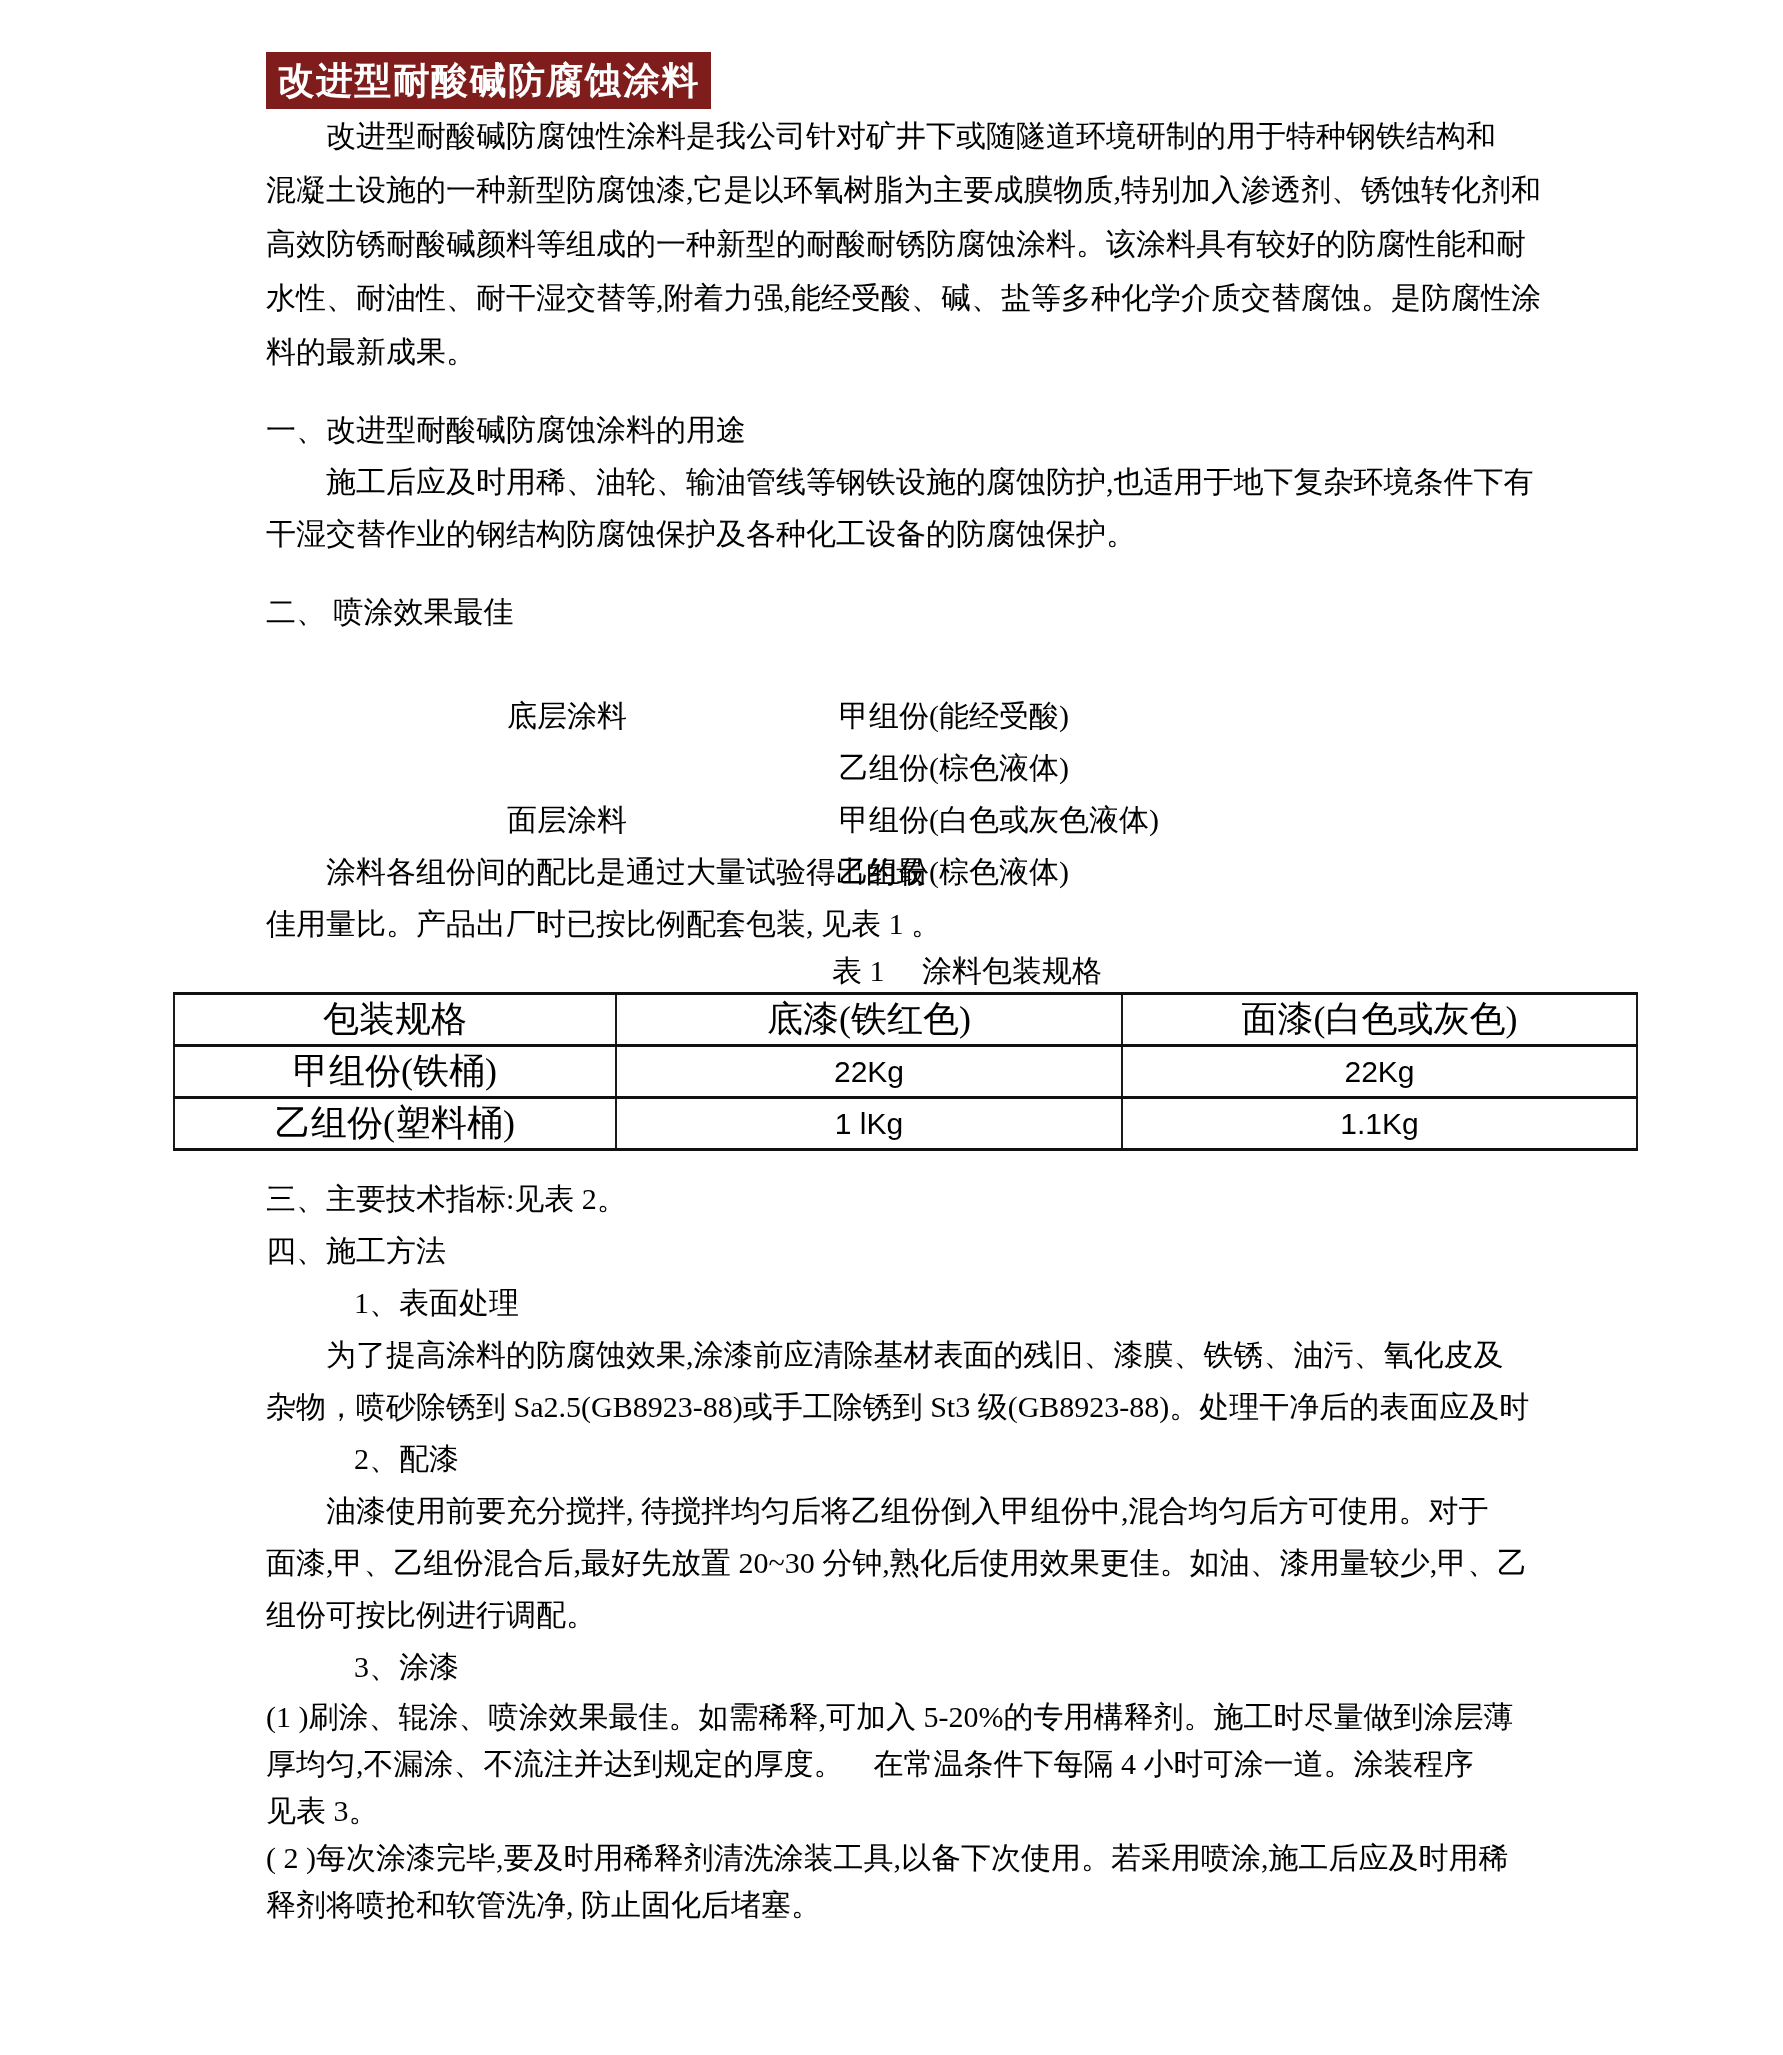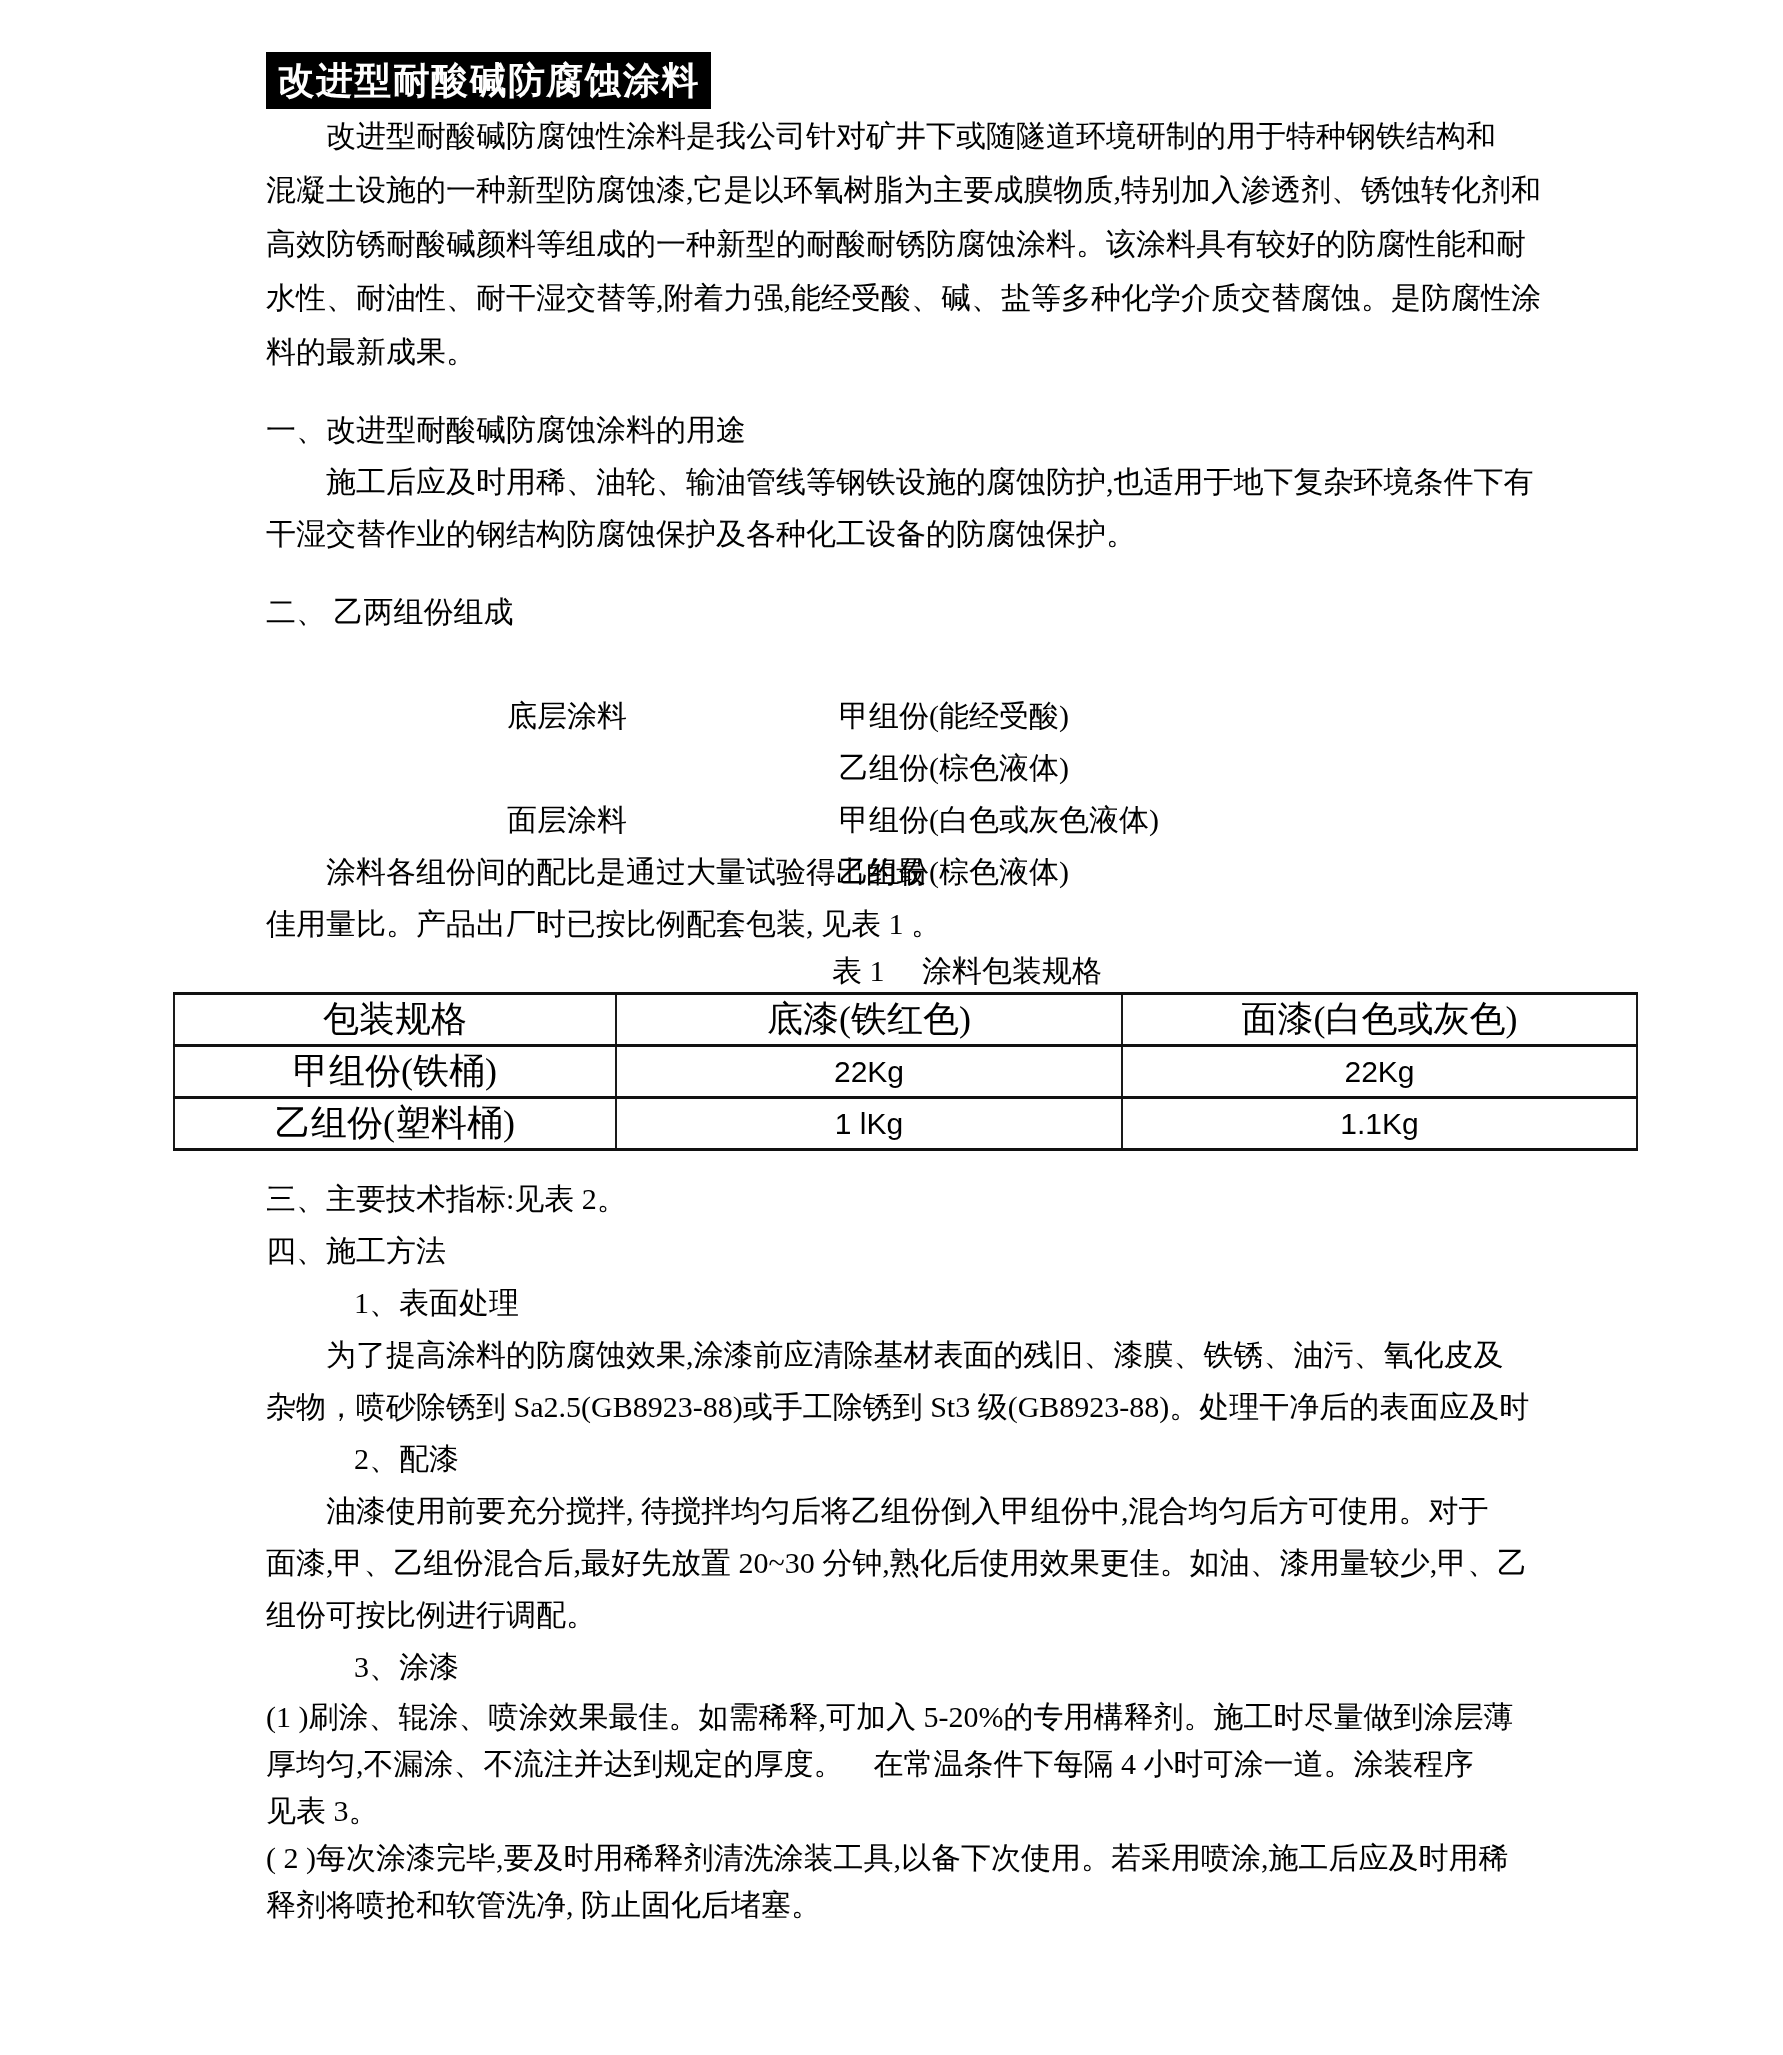--- a/index.html
+++ b/index.html
@@ -12,21 +12,21 @@
     font-size:30px;
     overflow:hidden;
   }
   .content{position:absolute;left:266px;top:0;width:1337px;}
   .line{white-space:pre;height:52px;line-height:52px;}
   .indent{text-indent:60px;}
   
   .title-wrap{margin-top:52px;line-height:0;}
   .doc-title{
     display:inline-block;
-    background:#000000;
+    background:#7f1d1d;
     color:#ffffff;
     font-size:37px;line-height:40px;
     font-weight:bold;
     padding:8.6px 11.5px;
     letter-spacing:1.4px;
   }
   
   .intro .line{height:54px;line-height:54px;}
   .h-s1{margin-top:25px;}
   .h-s2{margin-top:26px;}
@@ -79,21 +79,21 @@
       <div class="line">水性、耐油性、耐干湿交替等,附着力强,能经受酸、碱、盐等多种化学介质交替腐蚀。是防腐性涂</div>
       <div class="line">料的最新成果。</div>
     </div>
 
     <div class="line h-s1">一、改进型耐酸碱防腐蚀涂料的用途</div>
     <div>
       <div class="line indent">施工后应及时用稀、油轮、输油管线等钢铁设施的腐蚀防护,也适用于地下复杂环境条件下有</div>
       <div class="line">干湿交替作业的钢结构防腐蚀保护及各种化工设备的防腐蚀保护。</div>
     </div>
 
-    <div class="line h-s2">二、 乙两组份组成</div>
+    <div class="line h-s2">二、 喷涂效果最佳</div>
 
     <div>
       <div class="line">
         <span class="comp-left">底层涂料</span><span>甲组份(能经受酸)</span>
       </div>
       <div class="line">
         <span class="comp-left"></span><span>乙组份(棕色液体)</span>
       </div>
       <div class="line">
         <span class="comp-left">面层涂料</span><span>甲组份(白色或灰色液体)</span>

